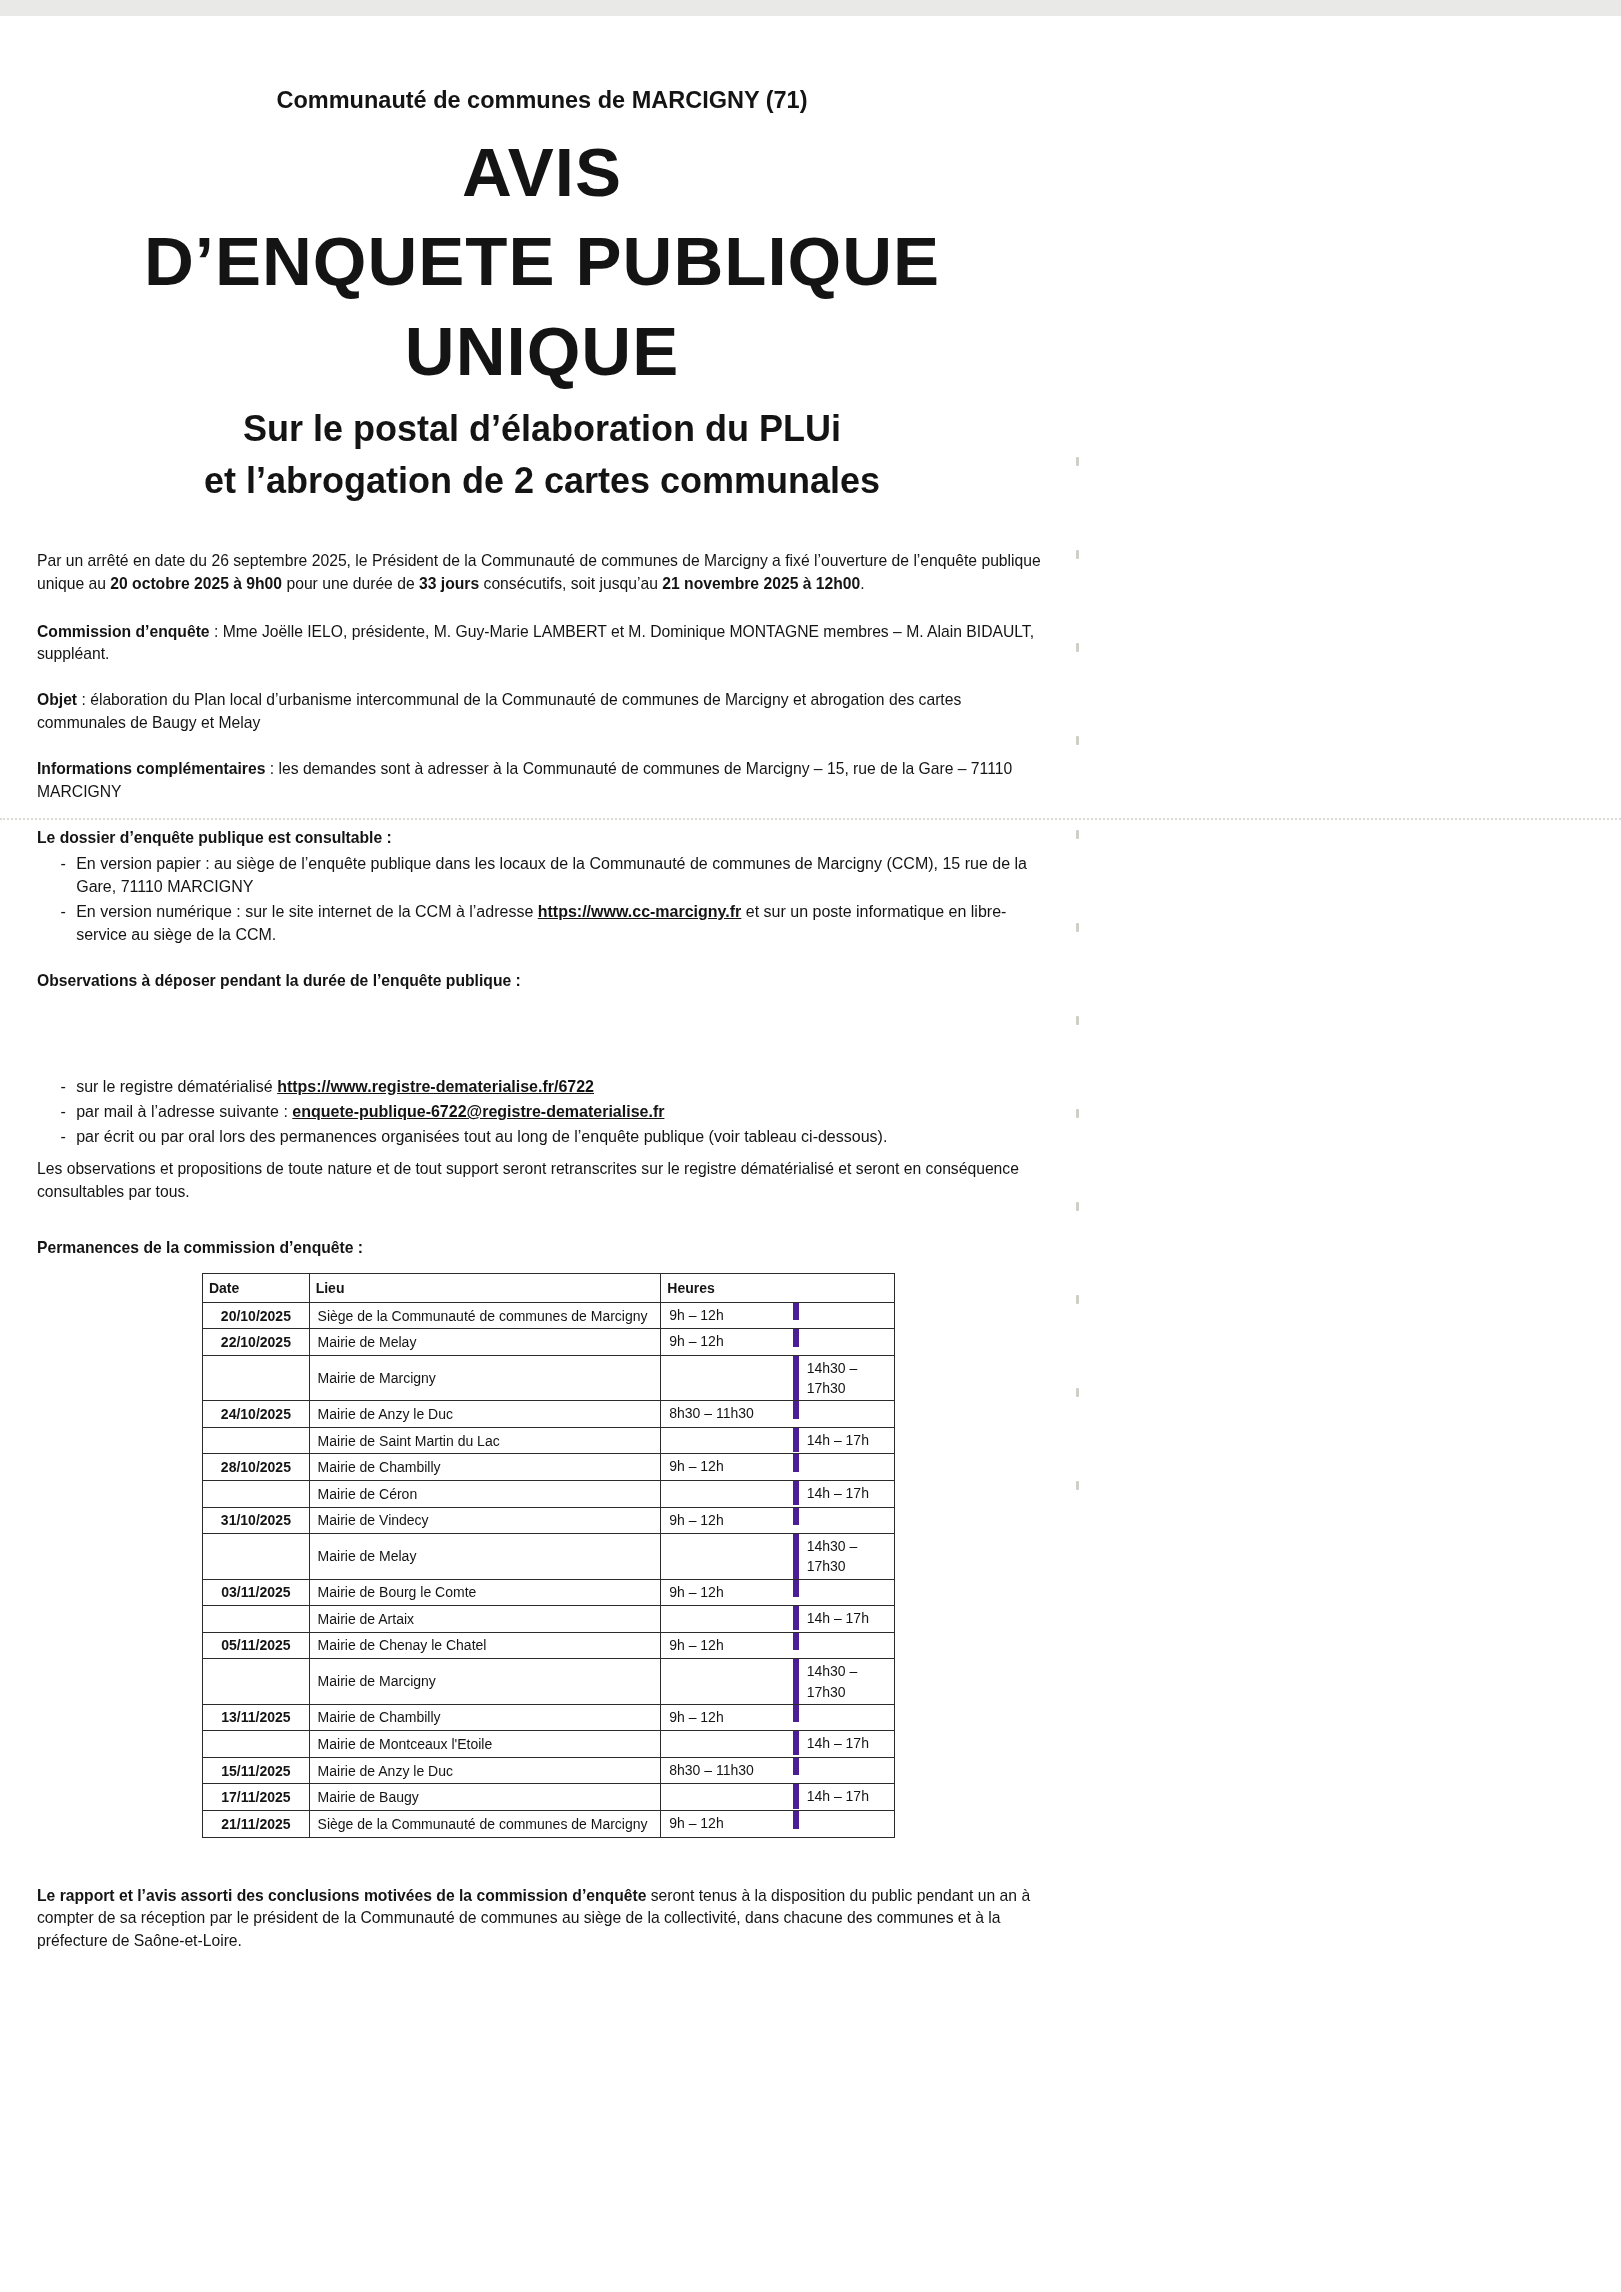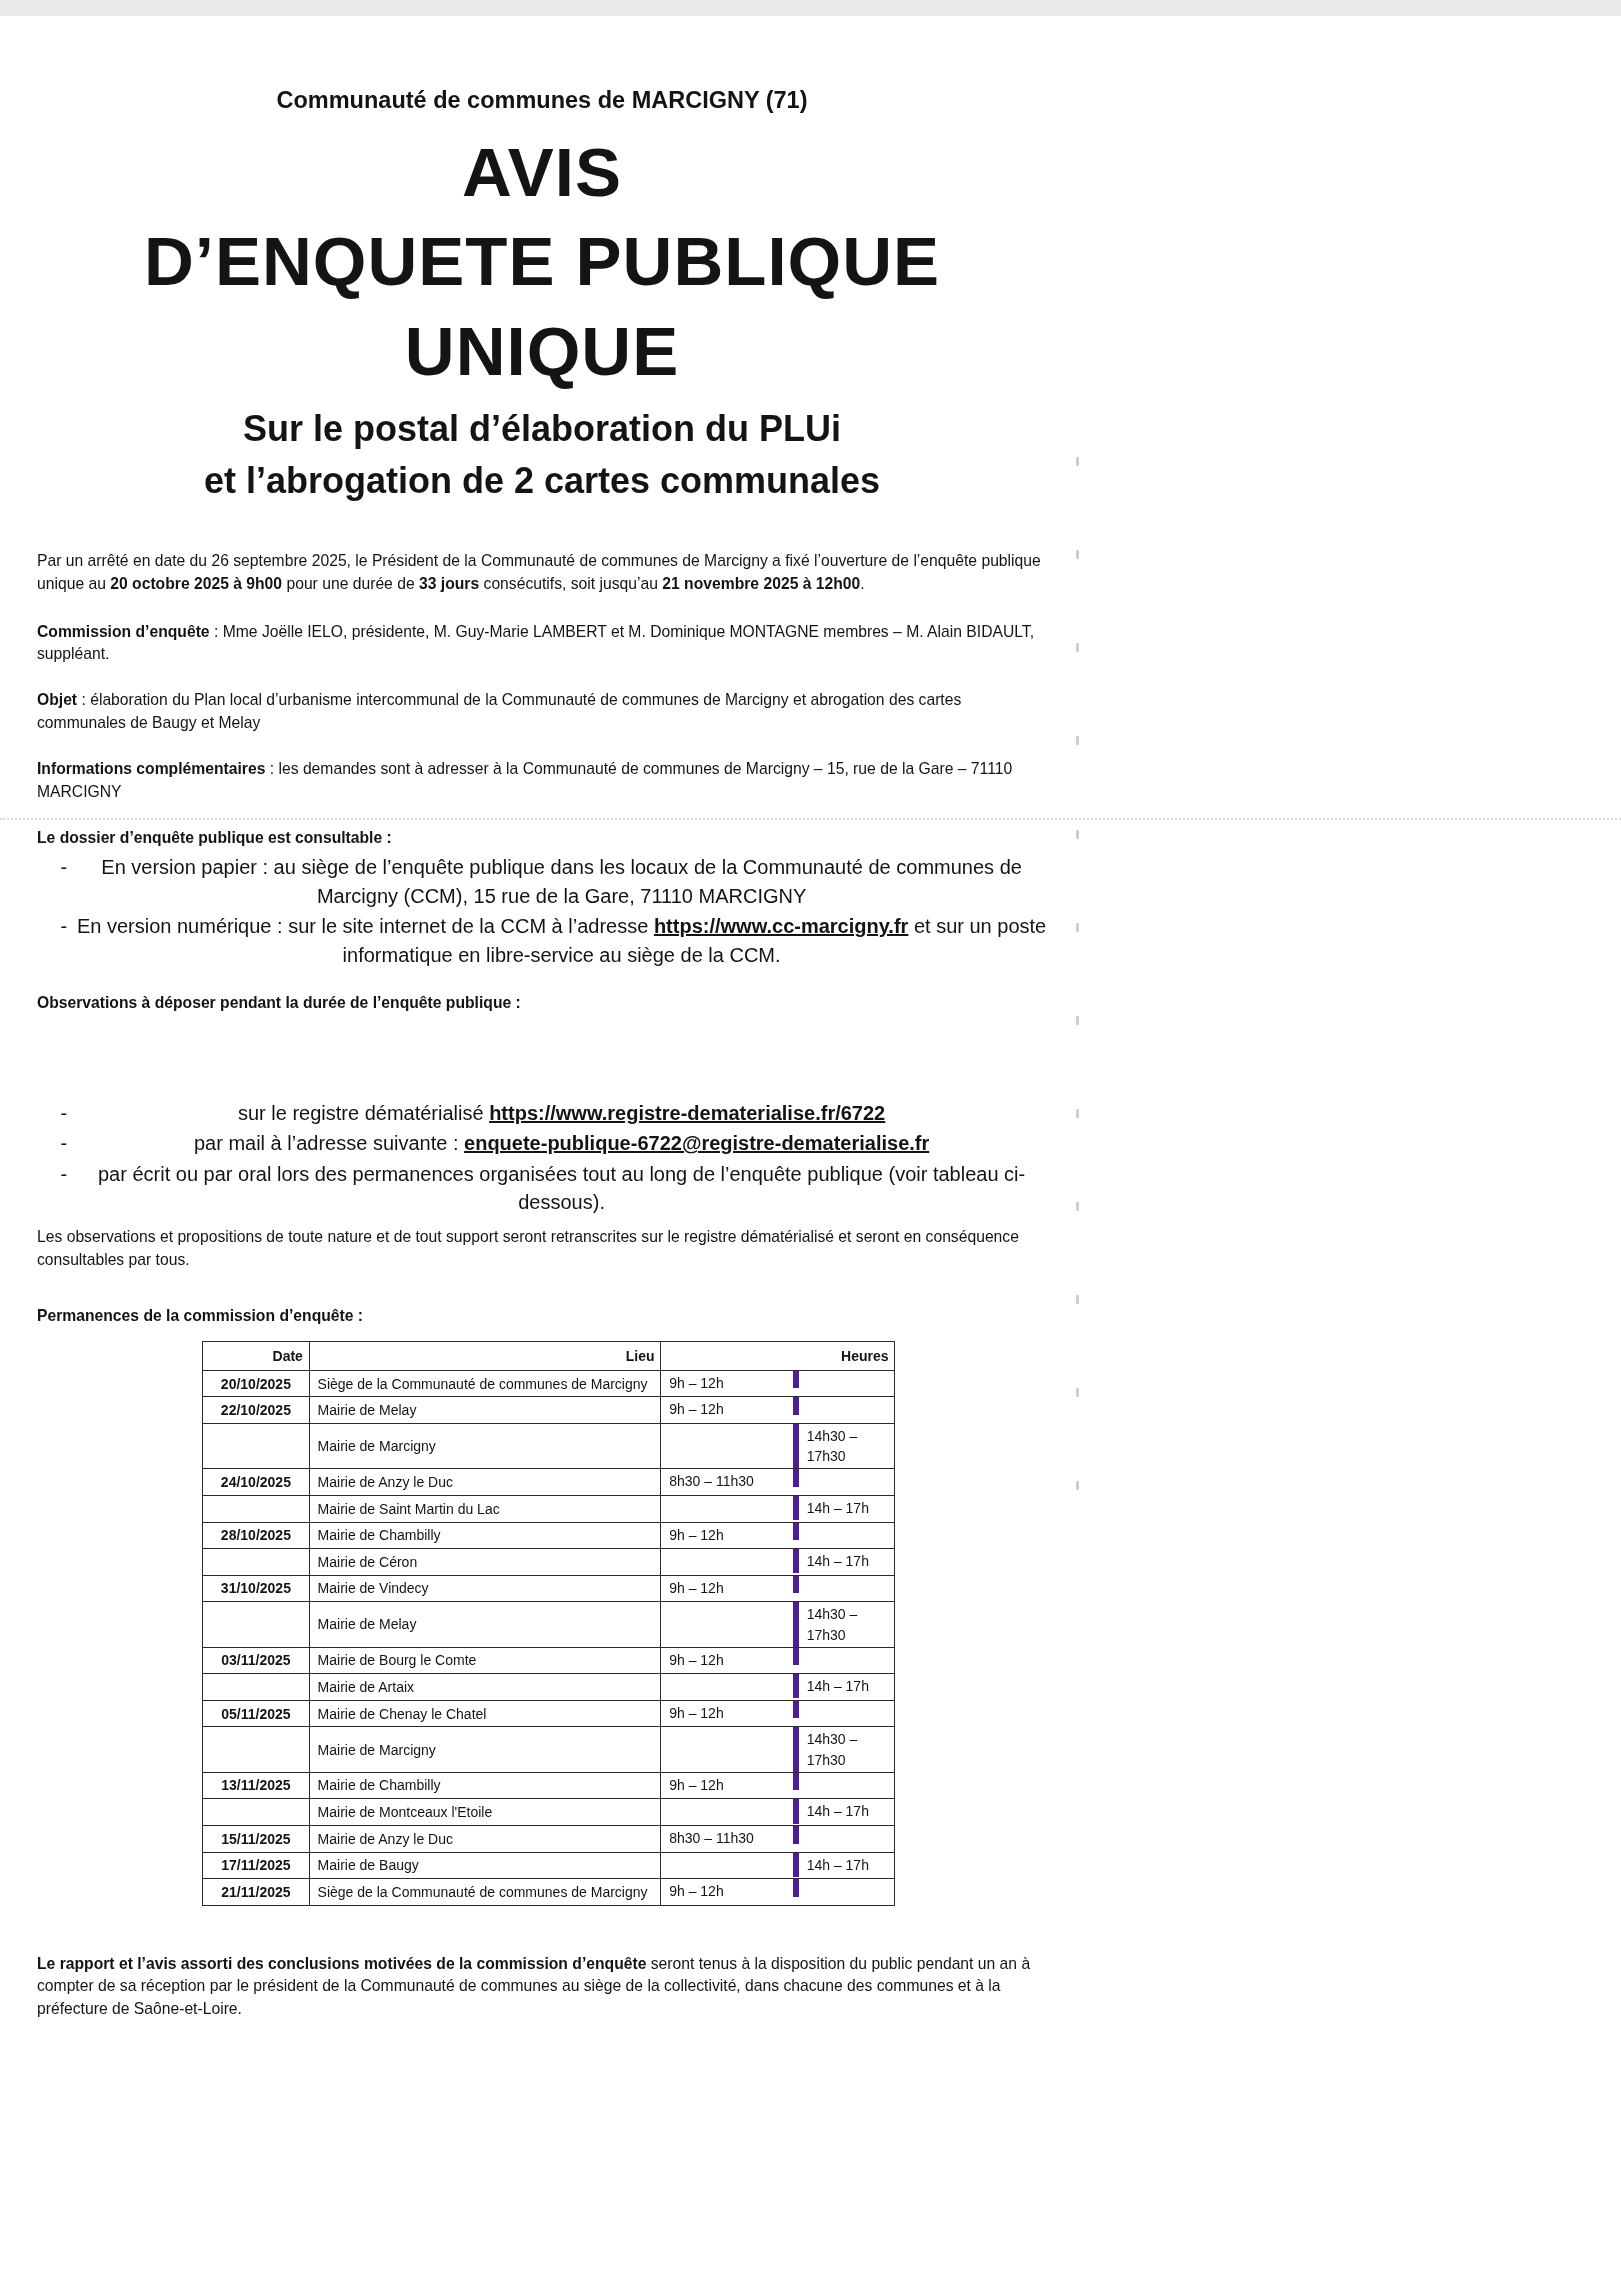--- a/index.html
+++ b/index.html
@@ -53,23 +53,22 @@
   }
   ul.dash-list{
     list-style:none;
     margin:3.9px 0 0 0;
     padding:0 0 0 23.5px;
   }
   ul.dash-list li{
     position:relative;
     padding-left:15.7px;
     margin:2px 0;
-    font-size:20px;
+    font-size:16px;
     line-height:1.42;
-    text-align:center;
   }
   ul.dash-list li::before{
     content:"-";
     position:absolute;
     left:0;
     top:0;
   }
   ul.after-seam{margin-top:84px;}
 
   .note-para{margin-top:9.8px;}
@@ -80,21 +79,21 @@
     margin:13.7px 0 0 165px;
     border-collapse:collapse;
     font-size:14px;
     color:#141414;
   }
   table.perm-table th, table.perm-table td{
     border:1px solid #2b2b2b;
   }
   table.perm-table th{
     font-weight:bold;
-    text-align:right;
+    text-align:left;
     padding:3.9px 5.9px;
     font-size:14px;
   }
   td.c-date{
     width:98px;
     min-width:98px;
     text-align:center;
     font-weight:bold;
     padding:2px 3.9px;
     height:21.6px;

